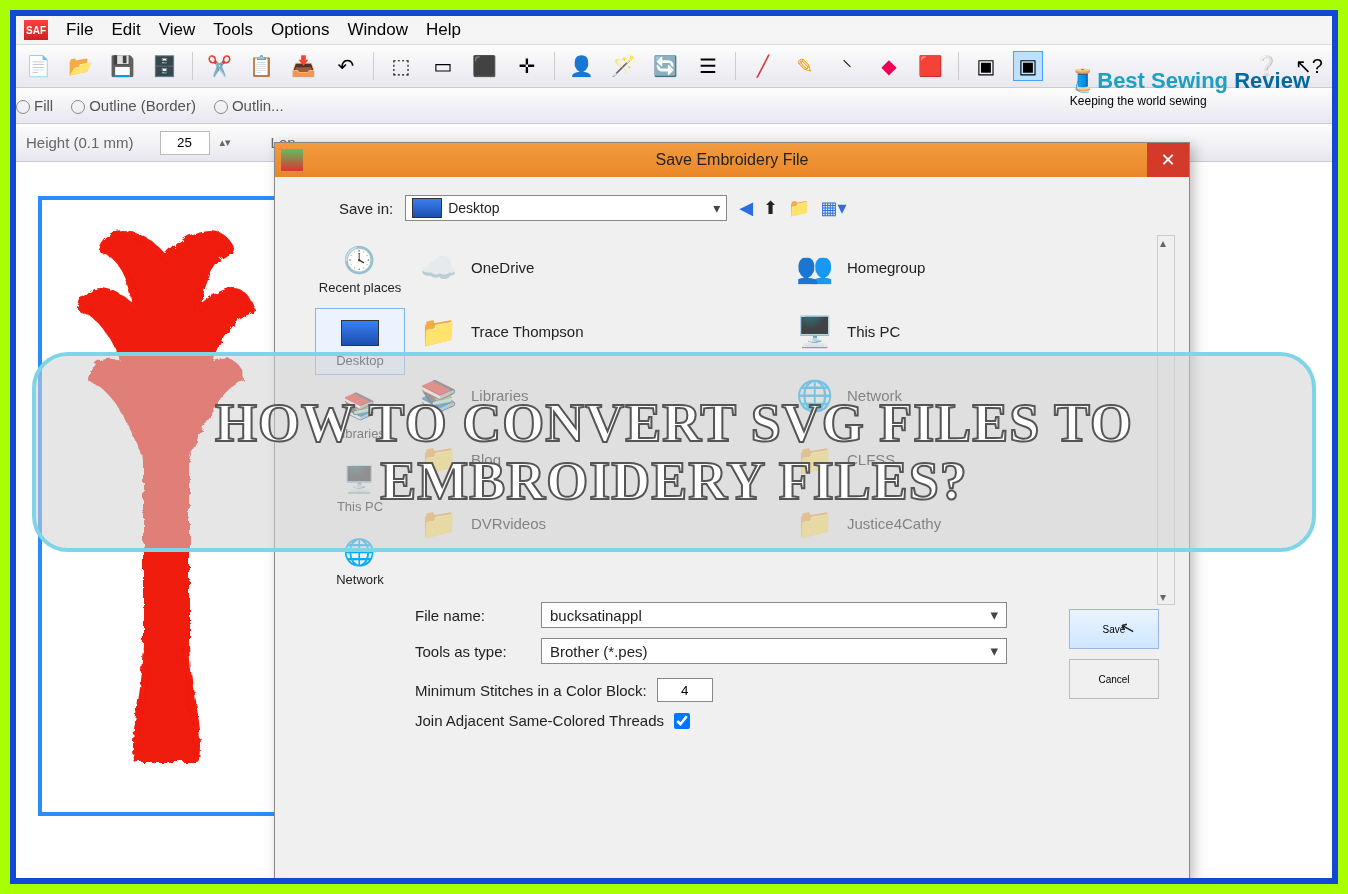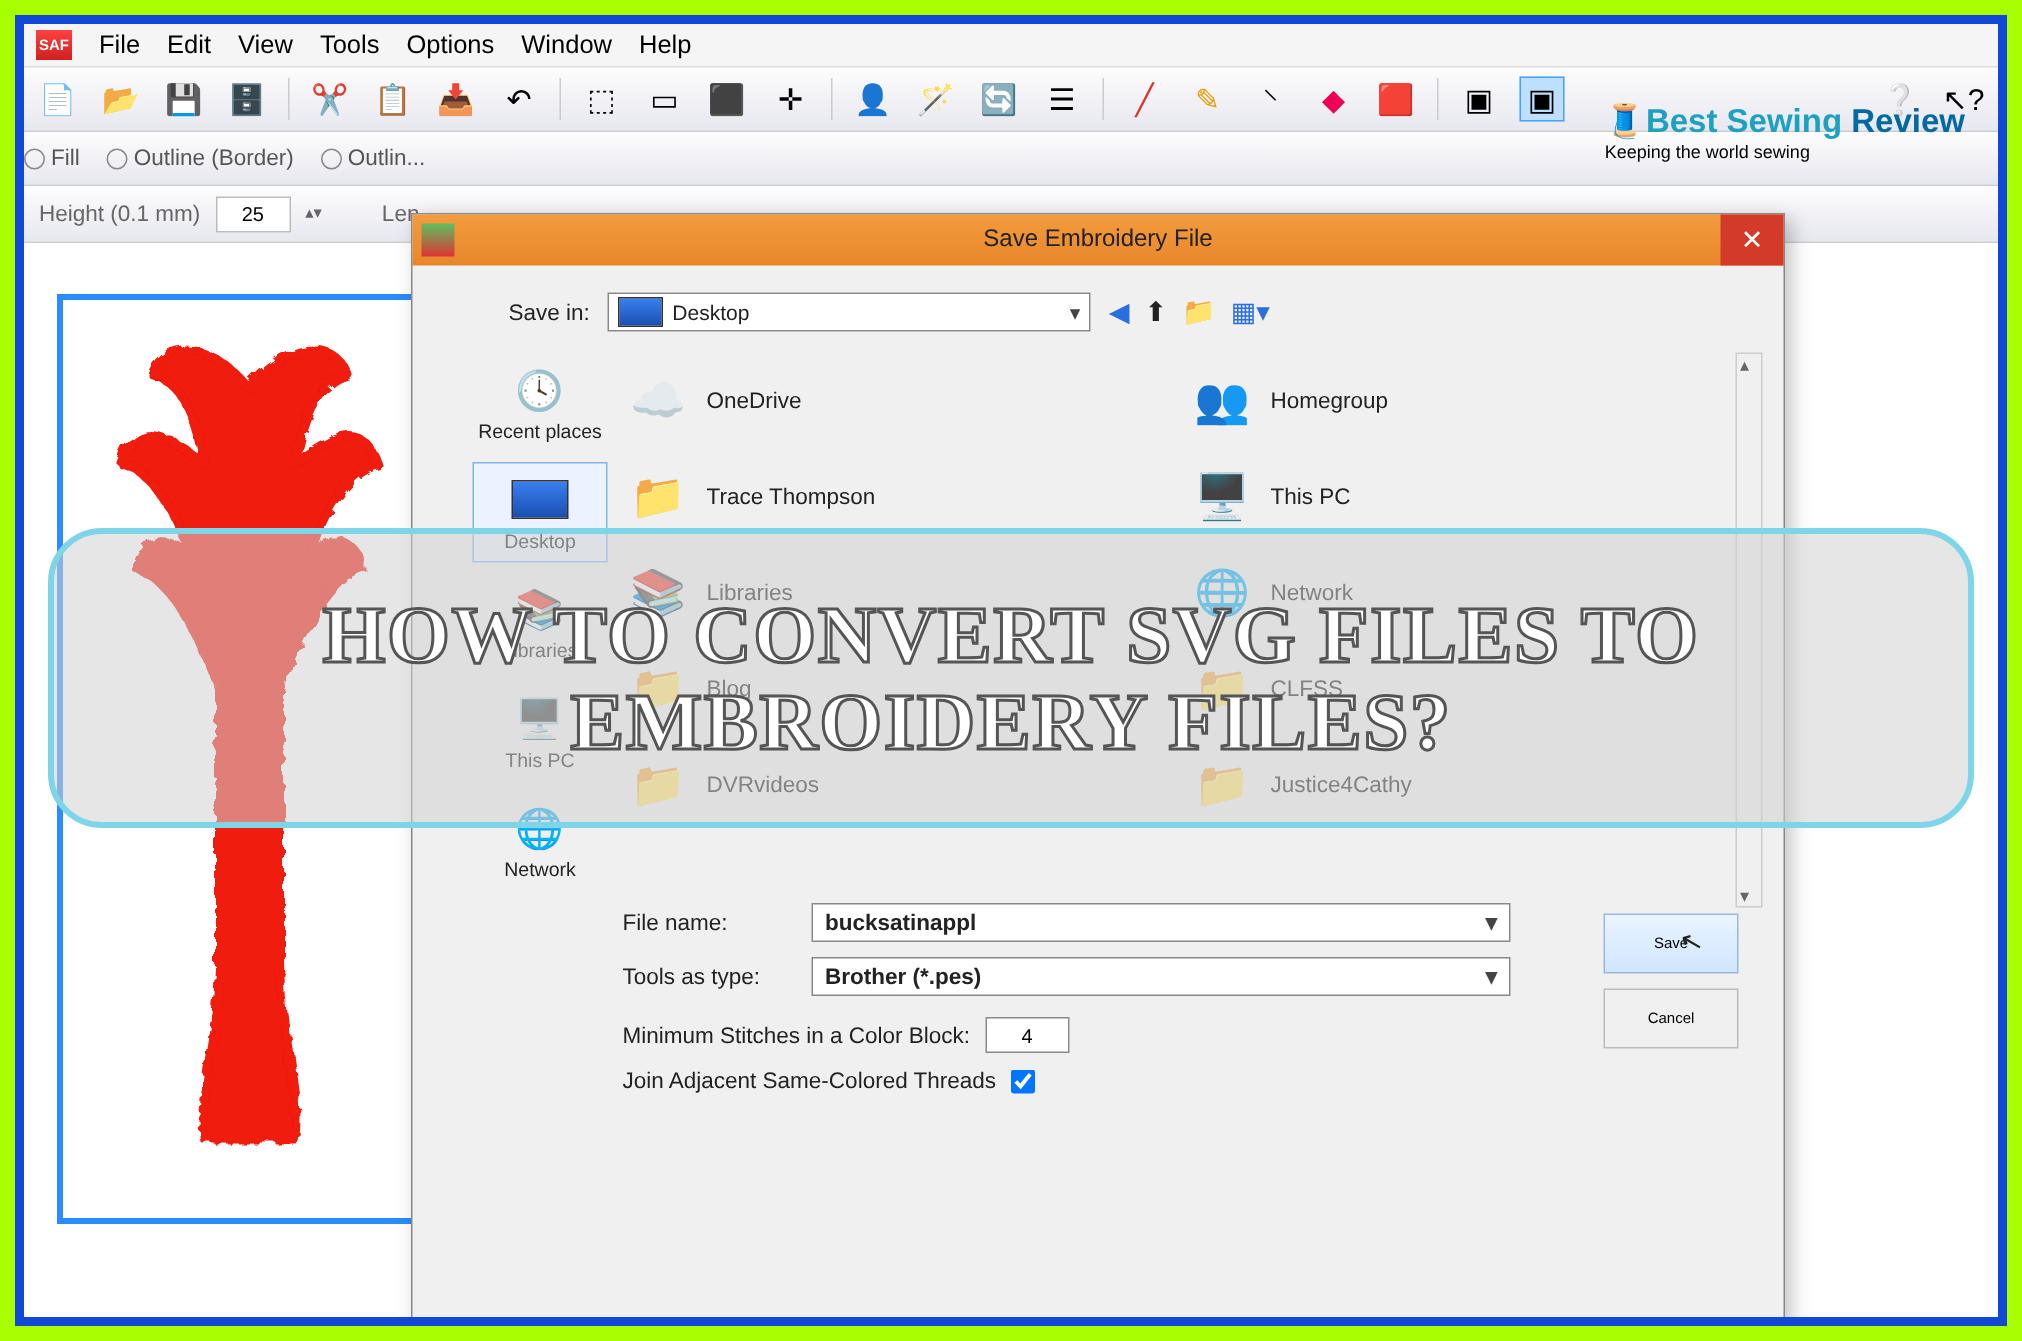--- a/index.html
+++ b/index.html
@@ -6,21 +6,21 @@
 body { width: 1348px; height: 894px; background: #a8ff00; padding: 10px; position: relative; overflow: hidden; }
 .app-frame { background: #fff; border: 6px solid #1248d8; width: 100%; height: 100%; position: relative; overflow: hidden; }
 .menubar { display: flex; align-items: center; gap: 18px; padding: 4px 8px; font-size: 17px; background: #f5f5f5; }
 .menubar .app-icon { width: 24px; height: 20px; background: linear-gradient(#ff4040,#d02020); font-size:10px; color:#fff; display:flex;align-items:center;justify-content:center; font-weight:bold;}
 .menubar span { cursor: default; }
 .toolbar { display: flex; align-items: center; gap: 12px; padding: 4px 8px; background: linear-gradient(#fdfdfd,#e7e7ef); border-top:1px solid #ddd; border-bottom:1px solid #ccc; height:44px; }
 .toolbar .tbtn { width: 30px; height: 30px; display:flex; align-items:center; justify-content:center; font-size:20px; }
 .optbar { display:flex; align-items:center; gap:18px; padding: 6px 0; font-size:15px; color:#555; background: linear-gradient(#fdfdfd,#e7e7ef); border-bottom:1px solid #ccc; height:36px;}
 .optbar .radio { width:14px;height:14px;border:1px solid #888;border-radius:50%;display:inline-block;margin-right:4px;vertical-align:middle;}
 .sizebar { display:flex; align-items:center; gap:10px; padding: 6px 10px; font-size:15px; color:#666; background: linear-gradient(#fdfdfd,#e7e7ef); border-bottom:1px solid #ccc; height:38px;}
-.sizebar input { width:50px; height:24px; border:1px solid #bbb; text-align:center; }
+.sizebar input { width:50px; height:24px; border:1px solid #bbb; text-align:center;margin-left:16px; }
 .canvas-area { position:absolute; left:22px; top:180px; width:250px; height:620px; border: 4px solid #2a8cff; background:#fff; }
 .shape { position:absolute; left:18px; top:18px; width:210px; height:560px; }
 .dialog { position:absolute; left:258px; top:126px; width:916px; height:740px; background:#f0f0f0; border:1px solid #888; box-shadow: 4px 4px 12px rgba(0,0,0,.25); }
 .dialog-title { height:34px; background:linear-gradient(#f29b3e,#e8872a); display:flex; align-items:center; justify-content:center; font-size:16px; color:#222; position:relative;}
 .dialog-title .dicon { position:absolute; left:6px; width:22px;height:22px; background:linear-gradient(#5fbf5f,#d33);}
 .dialog-title .close { position:absolute; right:0; top:0; width:42px; height:34px; background:#d43a2a; color:#fff; font-size:18px; display:flex;align-items:center;justify-content:center;}
 .dialog-body { padding: 18px 40px 10px 40px; font-size:15px; color:#222; }
 .savein-row { display:flex; align-items:center; gap:12px; margin-bottom:14px; margin-left:24px;}
 .savein-row select, .combo { height:26px; border:1px solid #888; background:#fff; padding:0 6px; font-size:14px;}
 .savein-row .combo { width:322px; display:flex;align-items:center; gap:6px; position:relative;}
@@ -33,21 +33,21 @@
 .place .picon { width:44px;height:36px; margin:0 auto 2px; display:flex;align-items:center;justify-content:center; font-size:26px;}
 .file-grid { flex:1; display:grid; grid-template-columns: 1fr 1fr; grid-auto-rows:64px; gap:0 20px; border:0; position:relative; padding-left:4px;}
 .fitem { display:flex; align-items:center; gap:10px; }
 .fitem .ficon { width:44px; height:44px; display:flex;align-items:center;justify-content:center; font-size:30px;}
 .scroll { position:absolute; right:-26px; top:0; width:18px; height:370px; background:#f0f0f0; border:1px solid #ccc;}
 .scroll::before{content:"▴";position:absolute;top:0;left:2px;font-size:12px;color:#666;}
 .scroll::after{content:"▾";position:absolute;bottom:0;left:2px;font-size:12px;color:#666;}
 .form-rows { margin-left:100px; margin-top:8px; }
 .frow { display:flex; align-items:center; gap:16px; margin-bottom:10px; font-size:15px;}
 .frow label { width:110px; }
-.frow .combo2 { height:26px; border:1px solid #888; background:#fff; padding:0 8px; width:466px; position:relative; display:flex;align-items:center;font-weight:bold;}
+.frow .combo2 { height:26px; border:1px solid #888; background:#fff; padding:0 8px; width:466px; position:relative; display:flex;align-items:center;}
 .frow .combo2::after{content:"▾";position:absolute;right:8px;color:#444;}
 .btncol { position:absolute; right:30px; top:466px; display:flex; flex-direction:column; gap:10px;}
 .btncol button { width:90px; height:40px; border:1px solid #9bb7e0; background:linear-gradient(#eaf4ff,#cfe6ff); font-size:10px;}
 .btncol button.cancel { background:#f0f0f0; border:1px solid #bbb;}
 .extras { margin-left:100px; margin-top:14px; font-size:15px; }
 .extras .erow { display:flex; align-items:center; gap:10px; margin-bottom:10px;}
 .extras input[type=text]{ width:56px; height:24px; border:1px solid #888; text-align:center;}
 .extras .sel { height:26px; border:1px solid #888; background:#fff; padding:0 8px; width:150px; position:relative;display:flex;align-items:center;}
 .extras .sel::after{content:"▾";position:absolute;right:6px;}
 .extras input[type=checkbox]{width:16px;height:16px;}

